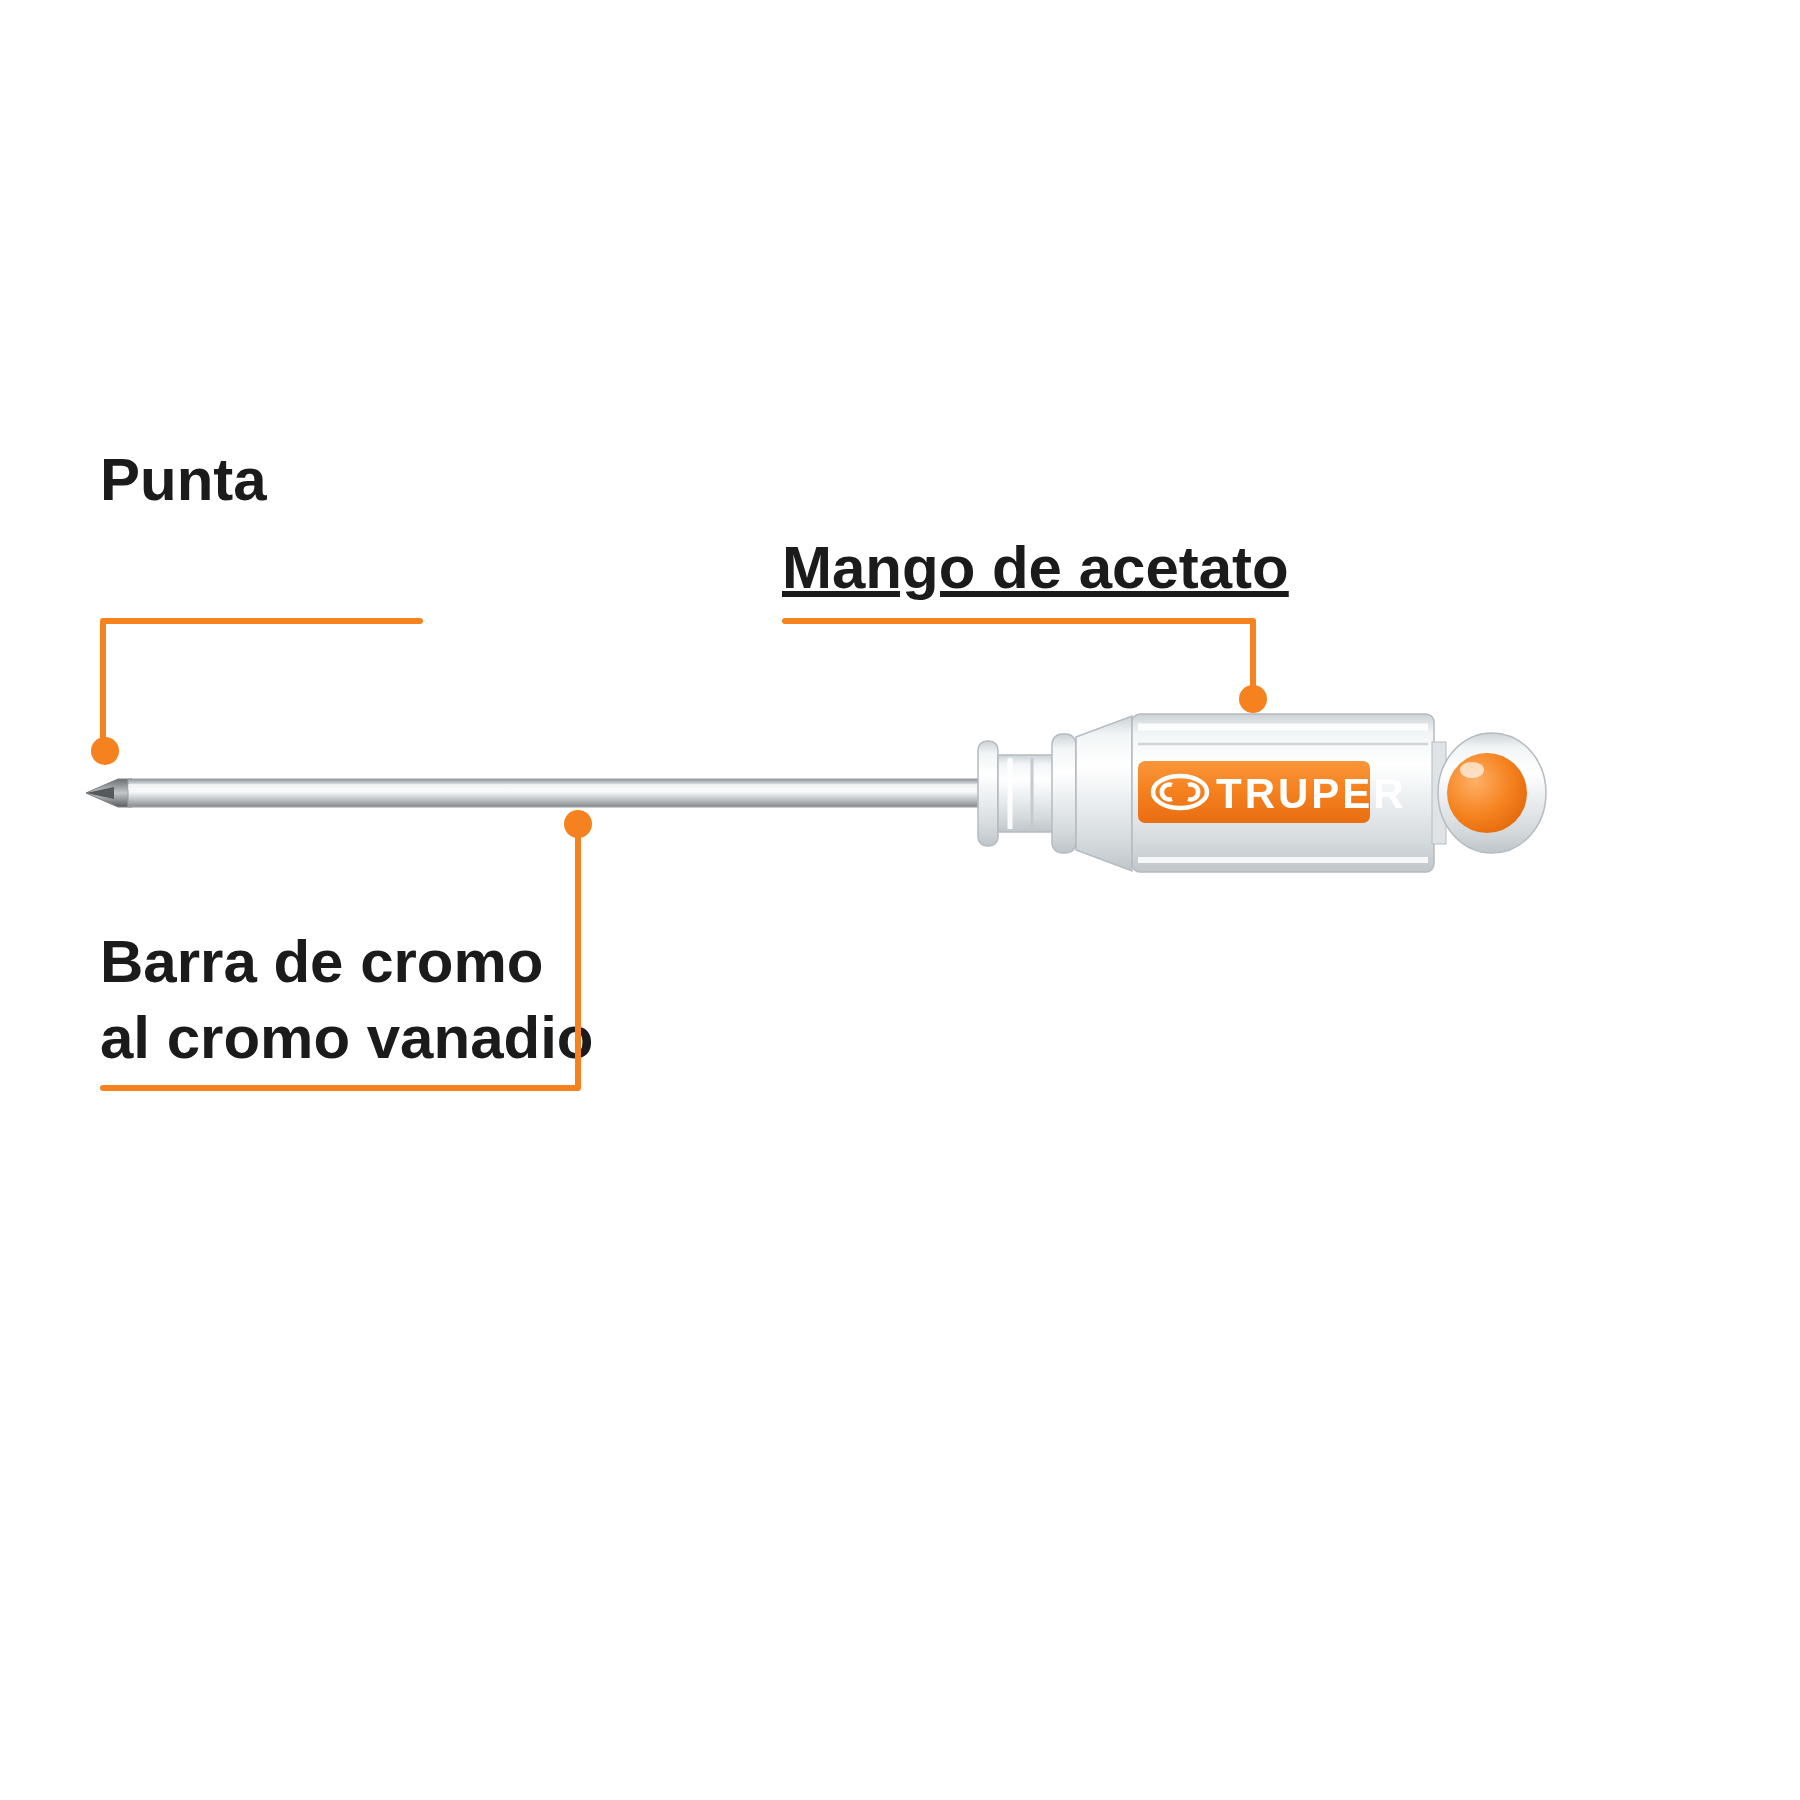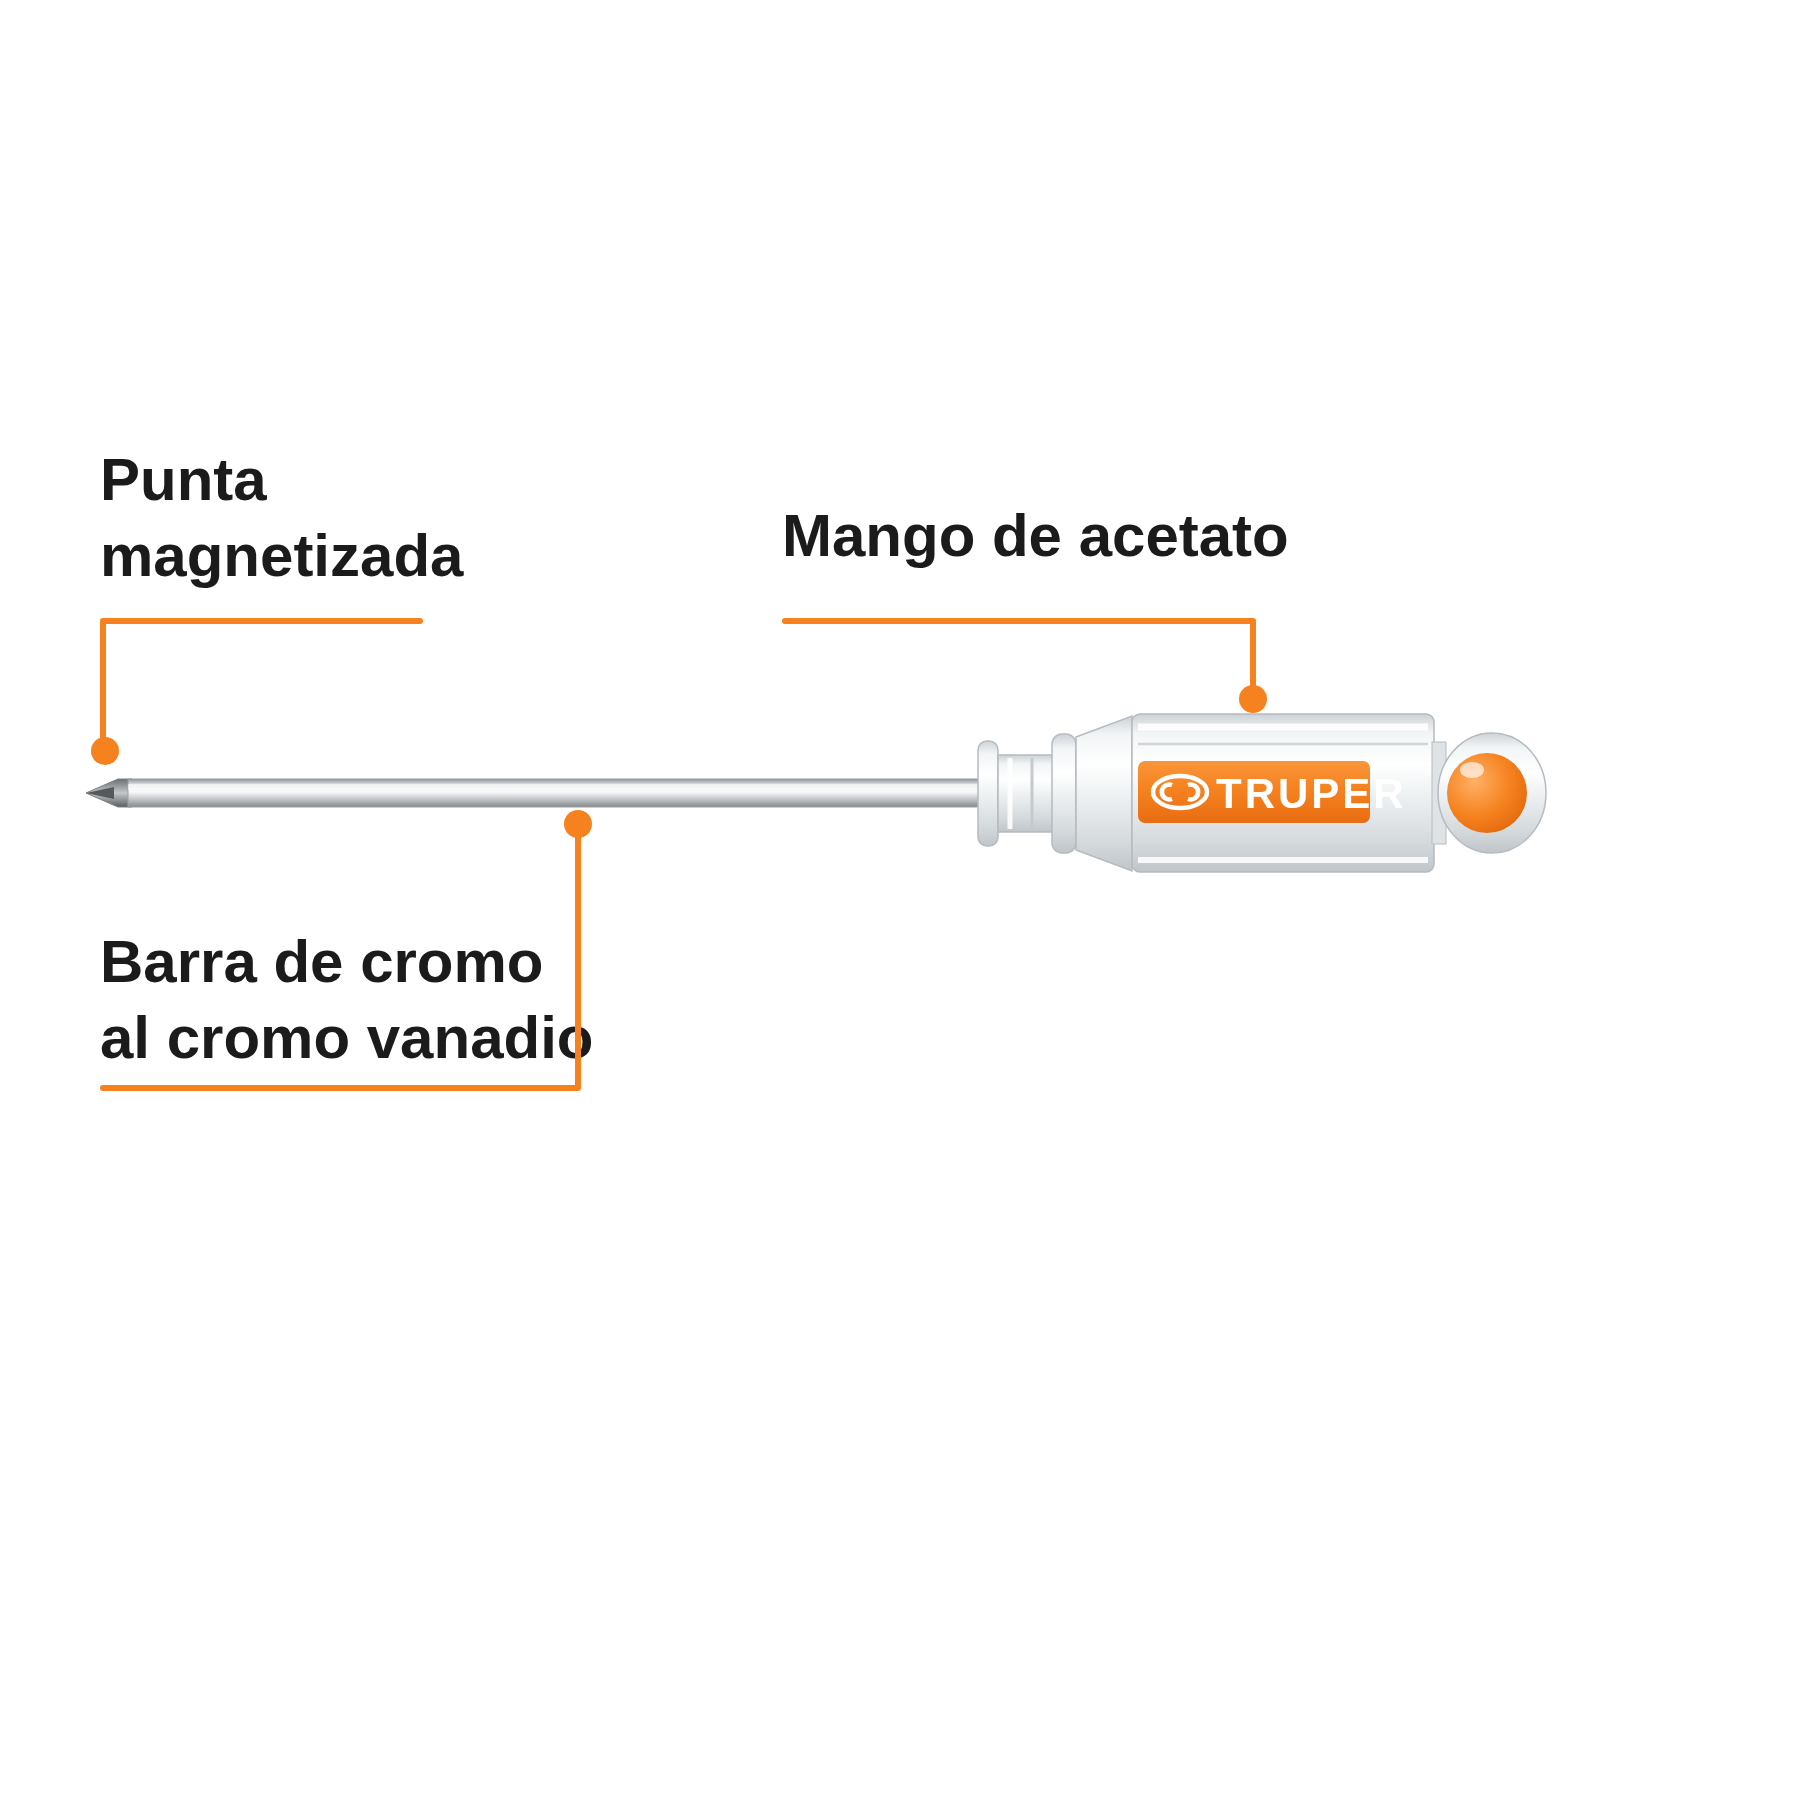--- a/index.html
+++ b/index.html
@@ -27,24 +27,23 @@
     height: 1800px;
   }
 </style>
 </head>
 <body>
 
 <div class="canvas">
 
   <div class="label" style="left:100px; top:442px;">
     <span>Punta</span>
-    <span>magnetizada</span>
   </div>
 
-  <div class="label" style="left:782px; top:498px;">
+  <div class="label" style="left:782px; top:530px;text-decoration:underline;">
     <span>Mango de acetato</span>
   </div>
 
   <div class="label" style="left:100px; top:924px;">
     <span>Barra de cromo</span>
     <span>al cromo vanadio</span>
   </div>
 
   <svg class="art" viewBox="0 0 1800 1800">
     <defs>

